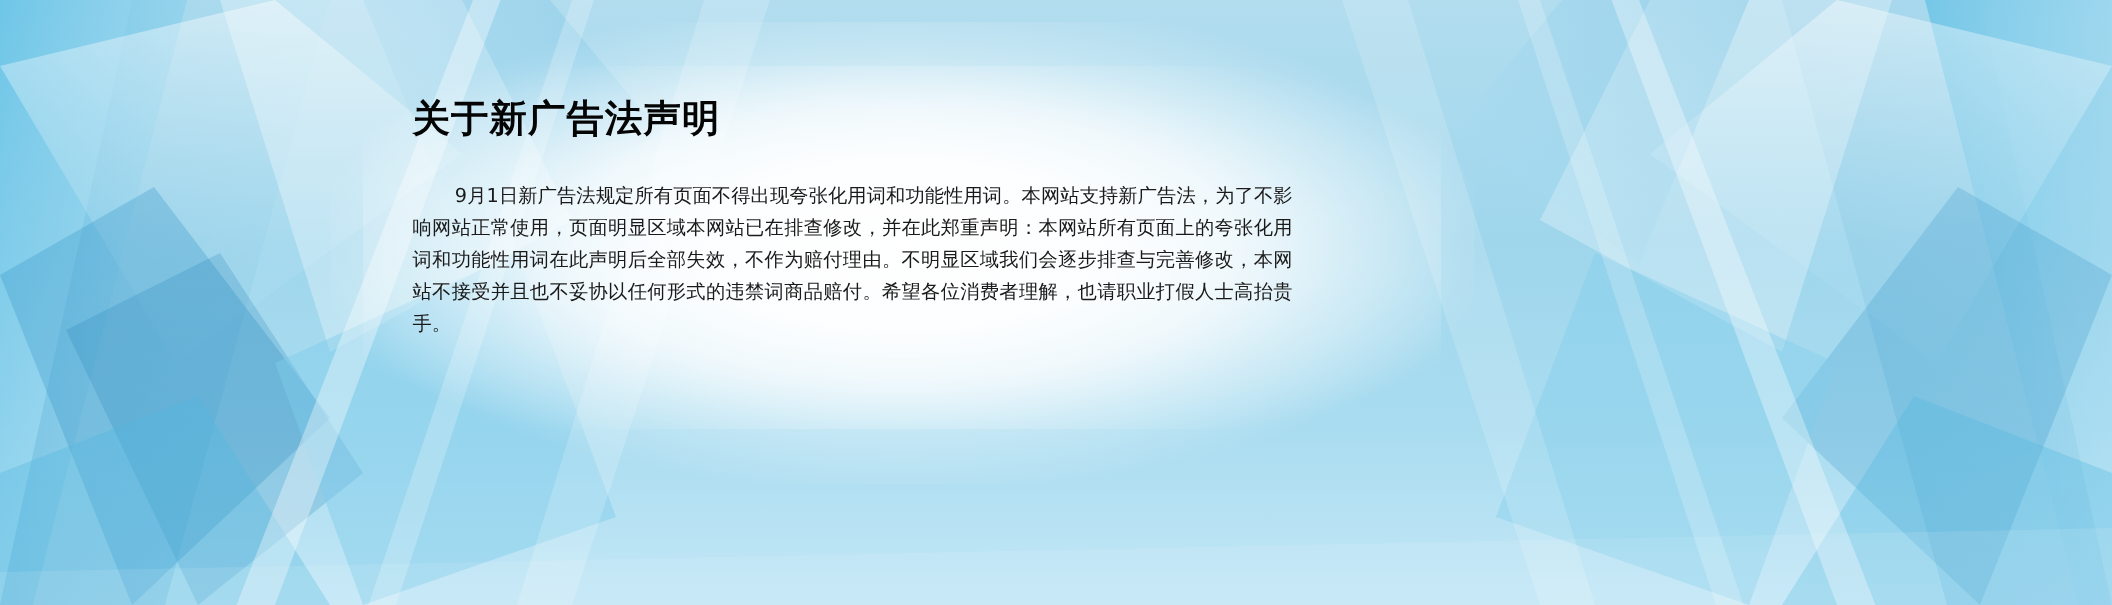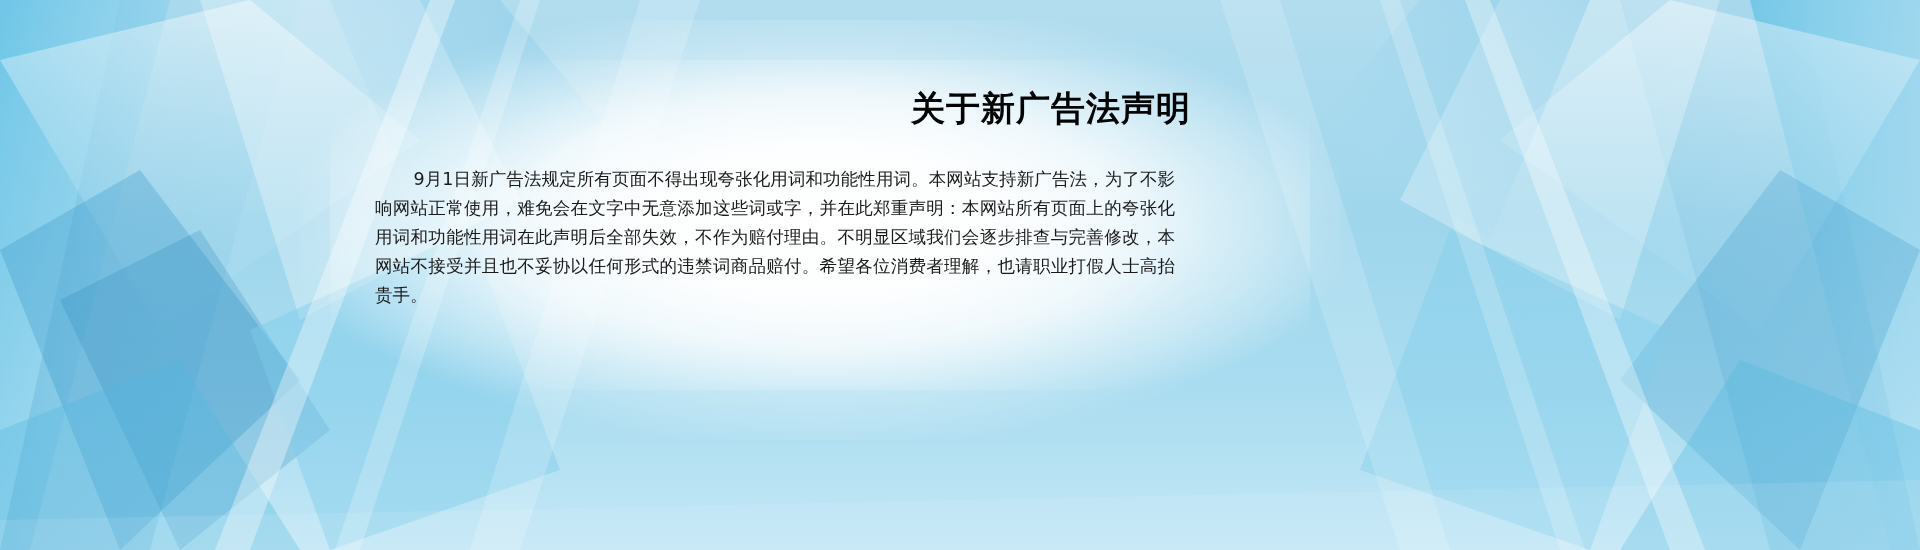--- a/index.html
+++ b/index.html
@@ -46,23 +46,23 @@
 
   
   #content{
     position:absolute;
     left:375px; top:0;
     width:800px; height:550px;
   }
 
   #page-title{
     position:absolute;
-    left:16px; top:88px;
+    left:0; top:88px;
     width:800px;
-    text-align:right;
+    text-align:left;
     font-size:34px;
     font-weight:bold;
     color:#040404;
     letter-spacing:1px;
     line-height:1.2;
     white-space:nowrap;
   }
 
   .body-block{
     position:absolute;
@@ -132,16 +132,16 @@
       <polygon points="0,520 1920,480 1920,550 0,550" fill="#ffffff" opacity="0.10"></polygon>
     </svg>
   </div>
 
   <div id="glow"></div>
   <div id="glow2"></div>
 
   <div id="content">
     <h1 id="page-title">关于新广告法声明</h1>
 
-    <p class="body-block" id="para-1">9月1日新广告法规定所有页面不得出现夸张化用词和功能性用词。本网站支持新广告法，为了不影响网站正常使用，难免会在文字中无意添加这些词或字，并在此郑重声明：本网站所有页面上的夸张化用词和功能性用词在此声明后全部失效，不作为赔付理由。不明显区域我们会逐步排查与完善修改，本网站不接受并且也不妥协以任何形式的违禁词商品赔付。希望各位消费者理解，也请职业打假人士高抬贵手。</p>
+    <p class="body-block" id="para-1">9月1日新广告法规定所有页面不得出现夸张化用词和功能性用词。本网站支持新广告法，为了不影响网站正常使用，页面明显区域本网站已在排查修改，并在此郑重声明：本网站所有页面上的夸张化用词和功能性用词在此声明后全部失效，不作为赔付理由。不明显区域我们会逐步排查与完善修改，本网站不接受并且也不妥协以任何形式的违禁词商品赔付。希望各位消费者理解，也请职业打假人士高抬贵手。</p>
 
   </div>
 </div>
 
 </body></html>

